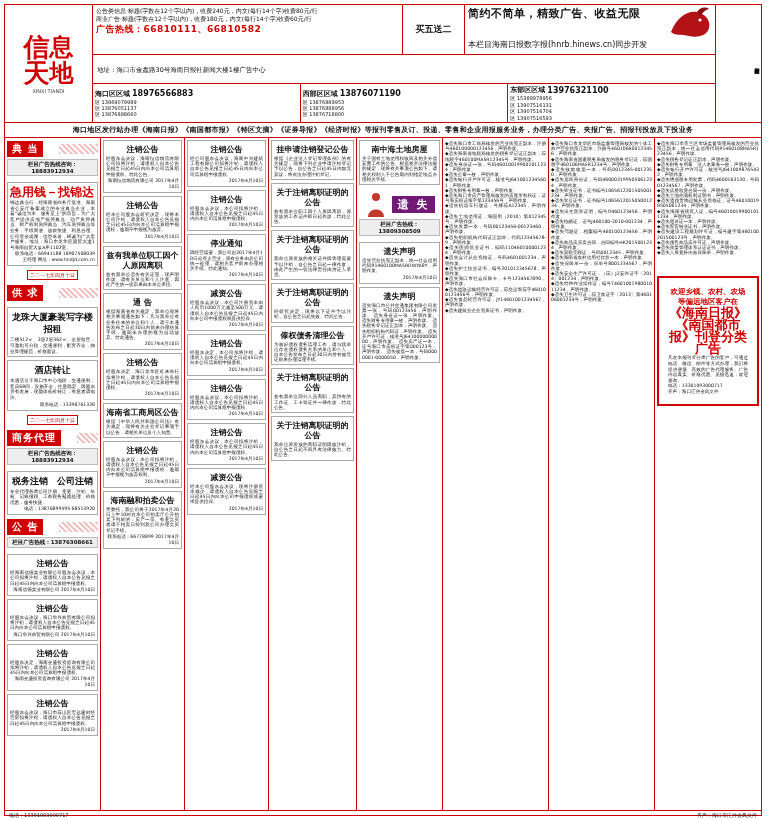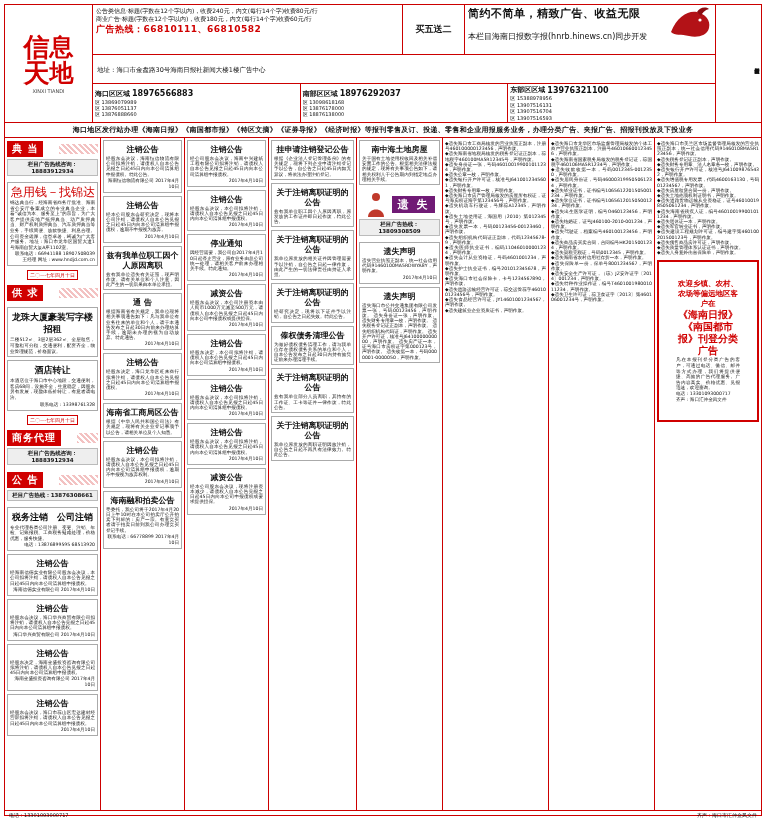--- a/index.html
+++ b/index.html
@@ -23,21 +23,21 @@
   .logo-sub{font-size:5px;color:#444;margin-top:2px;}
 
   .mast-mid{flex:1;display:flex;flex-direction:column;box-sizing:border-box;}
   .mast-row1{display:flex;border-bottom:1px solid #c00;box-sizing:border-box;height:56px;}
   .notice-col{flex:1;padding:2px 3px;box-sizing:border-box;border-right:1px solid #c00;}
   .notice-line{font-size:6px;line-height:8px;color:#111;}
   .hot{color:#d00000;font-weight:bold;font-size:9px;line-height:12px;letter-spacing:0.5px;}
   .buy5{width:62px;display:flex;align-items:center;justify-content:center;font-weight:bold;font-size:9px;color:#111;border-right:1px solid #c00;box-sizing:border-box;text-align:right;}
   .slogan-col{width:250px;box-sizing:border-box;padding:2px 3px;position:relative;}
   .slogan1{font-weight:bold;font-size:11px;color:#111;letter-spacing:0.5px;line-height:14px;}
-  .slogan2{font-size:8px;line-height:11px;margin-top:10px;}
+  .slogan2{font-size:8px;line-height:11px;margin-top:18px;}
   .bull{position:absolute;right:2px;top:1px;width:46px;height:34px;}
 
   .mast-row2{display:flex;height:32px;box-sizing:border-box;border-bottom:1px solid #c00;}
   .addr-line{flex:1;font-size:6.5px;line-height:14px;padding:2px 4px;box-sizing:border-box;margin-top:6px;}
   .mast-row3{display:flex;flex:1;box-sizing:border-box;}
   .zone{flex:1;border-right:1px solid #c00;box-sizing:border-box;padding:1px 2px;display:flex;flex-direction:column;justify-content:center;}
   .zone:last-child{border-right:none;}
   .zone-name{font-size:7px;font-weight:bold;color:#111;display:inline-block;}
   .zone-top{display:flex;align-items:center;gap:2px;}
   .zone-main{font-size:8px;font-weight:bold;color:#111;}
@@ -66,29 +66,29 @@
   .ad-title{text-align:center;font-weight:bold;font-size:9px;line-height:12px;margin:1px 0 2px;font-family:"DejaVu Serif","Liberation Serif",serif;}
   .ad-title.sm{font-size:8px;line-height:10px;}
   .body-text{font-size:4.6px;line-height:5.6px;text-align:justify;color:#111;word-break:break-all;}
   .body-text.dense{line-height:5.2px;}
   .sig{text-align:right;font-size:4.6px;line-height:6px;margin-top:1px;}
 
   .tag{display:flex;align-items:center;gap:16px;margin-bottom:2px;}
   .tag-red{background:#d00000;color:#fff;font-weight:bold;font-size:10px;padding:1px 5px;letter-spacing:1px;}
   .tag-strip{flex:1;height:10px;background:repeating-linear-gradient(45deg,#f3c2c2 0 2px,#fff 2px 4px);}
   .phone-bar{background:#eee;border:1px solid #bbb;font-size:5.5px;padding:1px 2px;text-align:center;margin-bottom:2px;font-weight:bold;}
-  .big-red{color:#d00000;font-weight:normal;font-size:12px;text-align:right;line-height:15px;font-family:"DejaVu Serif","Liberation Serif",serif;}
+  .big-red{color:#d00000;font-weight:bold;font-size:12px;text-align:left;line-height:15px;font-family:"DejaVu Serif","Liberation Serif",serif;}
   .center{text-align:center;}
   .lost-box{display:flex;align-items:center;justify-content:center;gap:4px;margin:2px 0;}
   .lost-word{background:#701a75;color:#fff;font-weight:bold;font-size:11px;padding:1px 6px;letter-spacing:2px;}
   .fig{width:24px;height:26px;}
 
-  .bottom-ad{border:2px solid #d00000;padding:17px;box-sizing:border-box;margin-top:4px;}
+  .bottom-ad{border:2px solid #d00000;padding:9px;box-sizing:border-box;margin-top:20px;}
   .bottom-ad .l1{color:#d00000;font-weight:bold;font-size:7.5px;text-align:center;line-height:10px;}
-  .bottom-ad .l2{color:#d00000;font-weight:bold;font-size:10px;text-align:center;line-height:12px;}
+  .bottom-ad .l2{color:#d00000;font-weight:bold;font-size:13px;text-align:center;line-height:12px;}
   .footer-note{font-size:4.6px;line-height:6px;}
   .mini-stamp{border:1px solid #d00000;color:#d00000;font-size:5px;padding:1px 2px;display:inline-block;}
   .footline{display:flex;justify-content:space-between;font-size:5px;padding:1px 4px;border-top:1px solid #c00;}
 </style>
 </head>
 <body>
 
 <div class="page">
   <div class="frame">
 
@@ -135,26 +135,26 @@
             <div class="zone-top">
               <span class="zone-name">海口区区域</span>
               <span class="zone-main">18976566883</span>
             </div>
             <div class="zone-list">区 13869079989</div>
             <div class="zone-list">区 13876051137</div>
             <div class="zone-list">区 13876888660</div>
           </div>
           <div class="zone">
             <div class="zone-top">
-              <span class="zone-name">南部区区域</span>
-              <span class="zone-main">18976292037</span>
-            </div>
-            <div class="zone-list">区 13098618168</div>
-            <div class="zone-list">区 13876178000</div>
-            <div class="zone-list">区 18876138000</div>
+              <span class="zone-name">西部区区域</span>
+              <span class="zone-main">13876071190</span>
+            </div>
+            <div class="zone-list">区 13876889953</div>
+            <div class="zone-list">区 13876888956</div>
+            <div class="zone-list">区 13876718800</div>
           </div>
           <div class="zone">
             <div class="zone-top">
               <span class="zone-name">东部区区域</span>
               <span class="zone-main">13976321100</span>
             </div>
             <div class="zone-list">区 15388978956</div>
             <div class="zone-list">区 13907516131</div>
             <div class="zone-list">区 13907516704</div>
             <div class="zone-list">区 13907516593</div>
@@ -199,31 +199,31 @@
             <div class="sig">联系电话：13398761328</div>
           </div>
           <div class="ad noborder center"><span class="mini-stamp">二〇一七年四月十日</span></div>
           <div class="ad noborder">
             <div class="tag">
               <span class="tag-red">商务代理</span>
               <span class="tag-strip"></span>
             </div>
             <div class="phone-bar">栏目广告热线咨询：18883912934</div>
           </div>
+          <div class="ad">
+            <div class="ad-title">税务注销　公司注销</div>
+            <div class="body-text">专业代理各类公司注册、变更、注销、年检、记账报税、工商税务疑难处理，价格优惠，服务快捷。</div>
+            <div class="sig">电话：13876899595 68513920</div>
+          </div>
           <div class="ad noborder">
             <div class="tag">
               <span class="tag-red">公 告</span>
               <span class="tag-strip"></span>
             </div>
             <div class="phone-bar">栏目广告热线：13876308661</div>
-          </div>
-          <div class="ad">
-            <div class="ad-title">税务注销　公司注销</div>
-            <div class="body-text">专业代理各类公司注册、变更、注销、年检、记账报税、工商税务疑难处理，价格优惠，服务快捷。</div>
-            <div class="sig">电话：13876899595 68513920</div>
           </div>
           <div class="ad">
             <div class="ad-title sm">注销公告</div>
             <div class="body-text dense">经海南信德实业有限公司股东会决议，本公司拟将注销，请债权人自本公告见报之日起45日内向本公司清算组申报债权。</div>
             <div class="sig">海南信德实业有限公司
 2017年4月10日</div>
           </div>
           <div class="ad">
             <div class="ad-title sm">注销公告</div>
             <div class="body-text dense">经股东会决议，海口华兴商贸有限公司拟将注销，请债权人自本公告见报之日起45日内向本公司清算组申报债权。</div>

